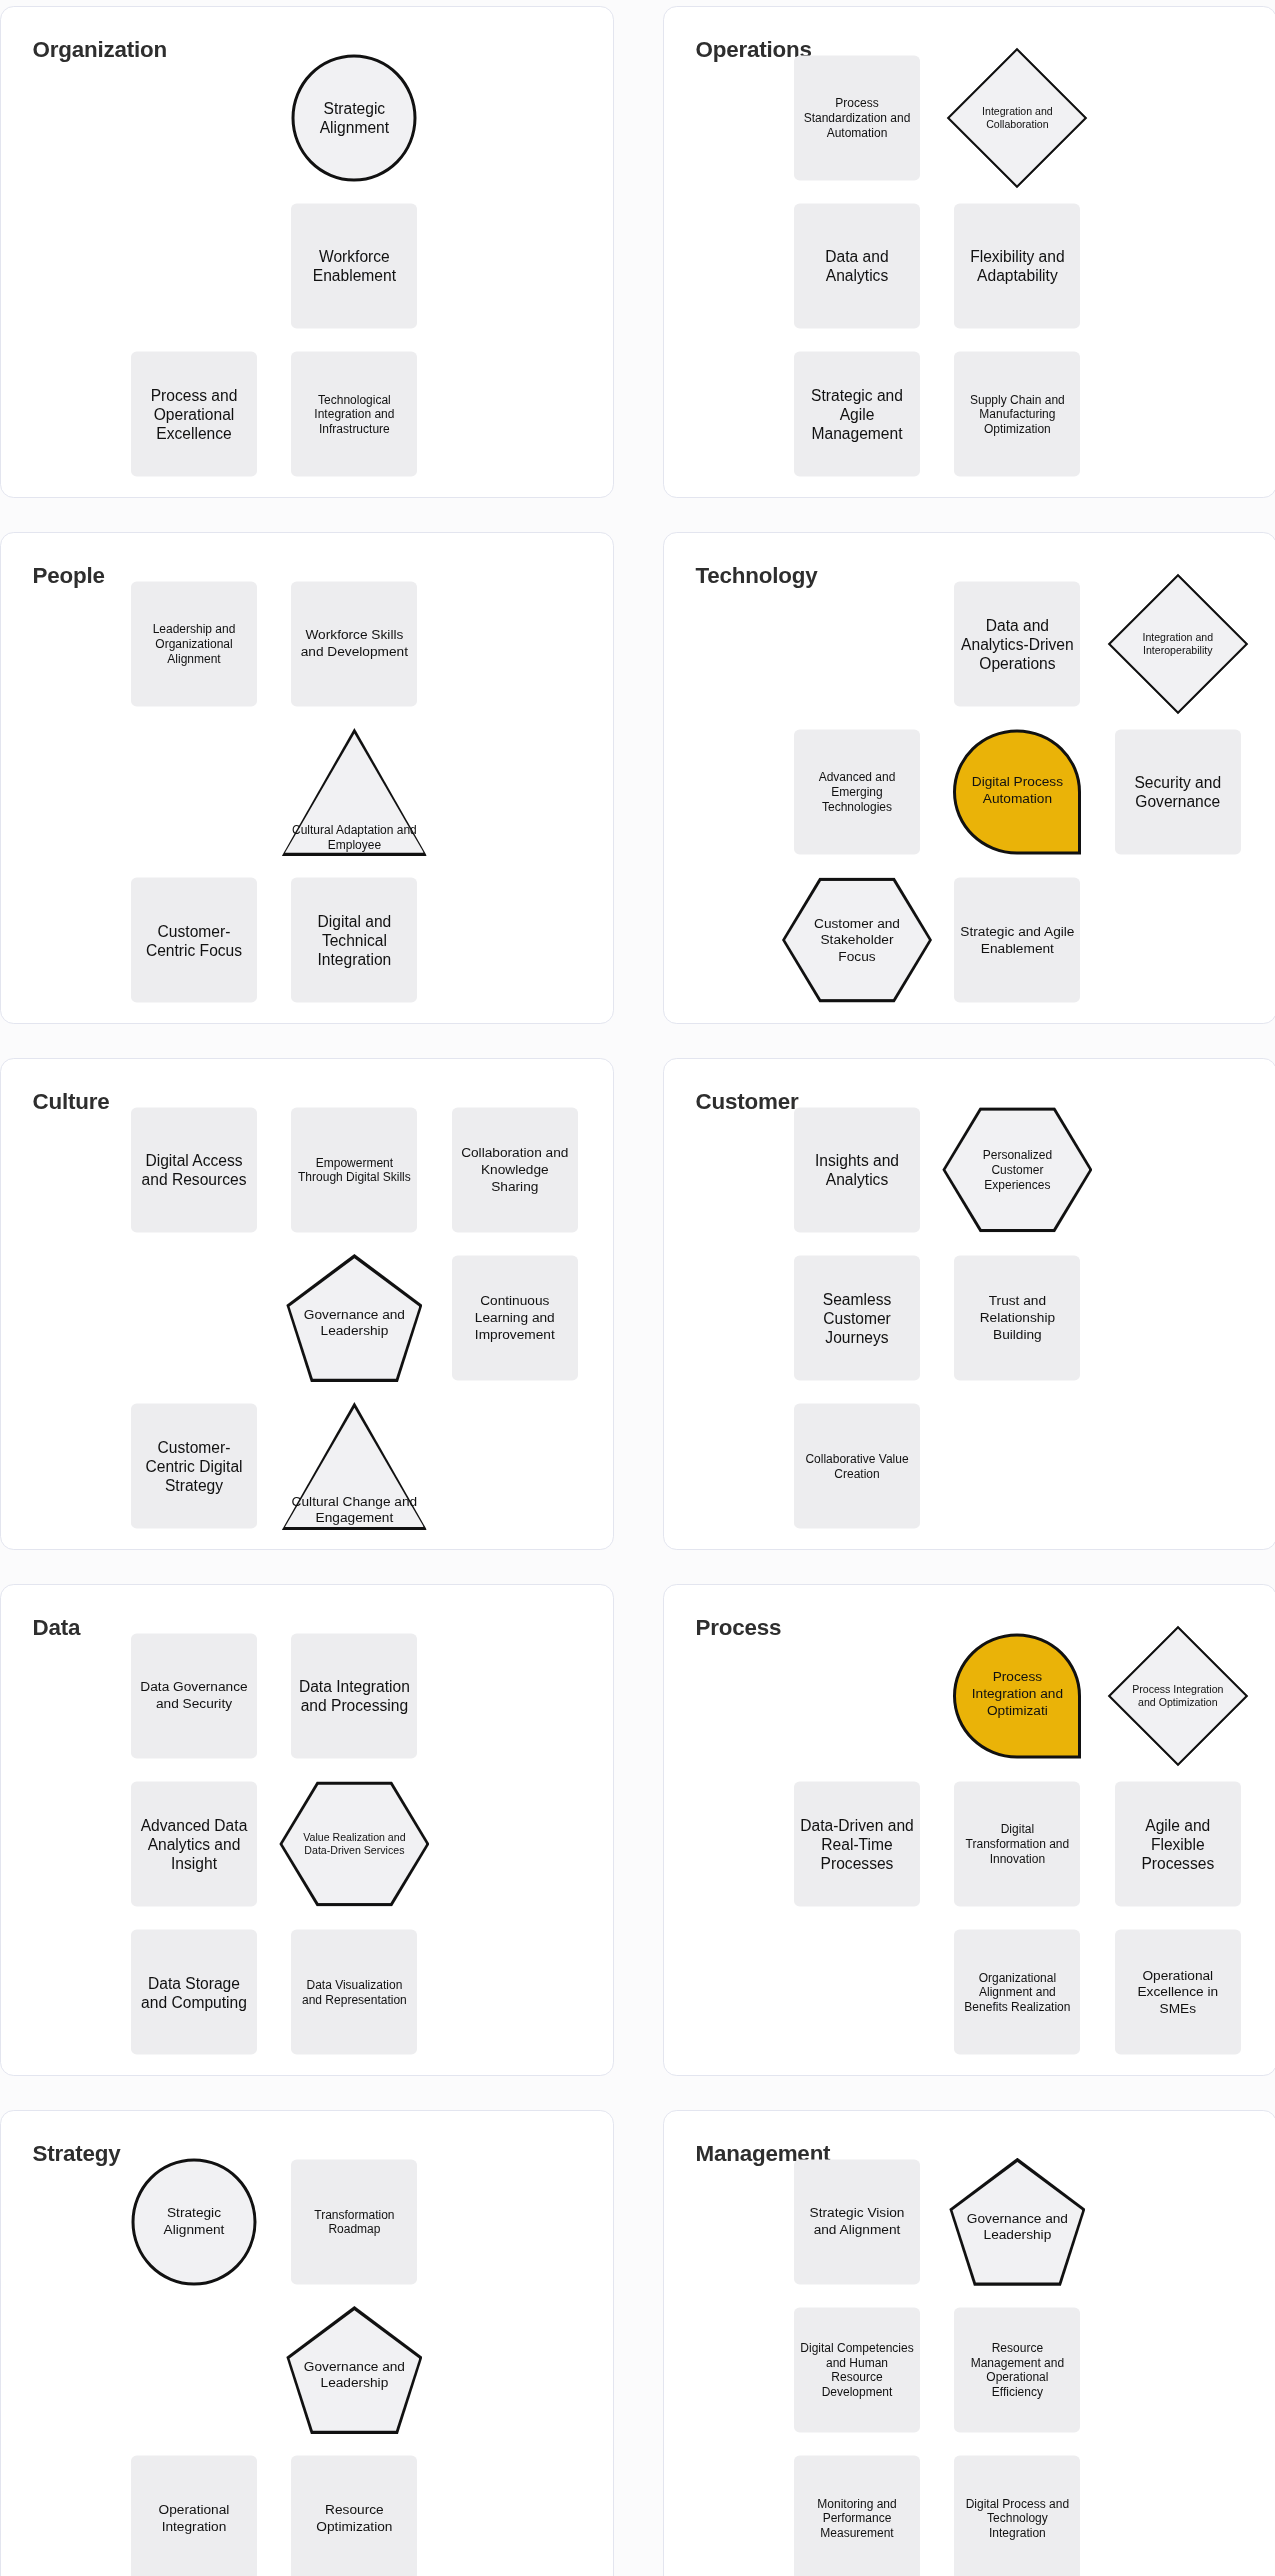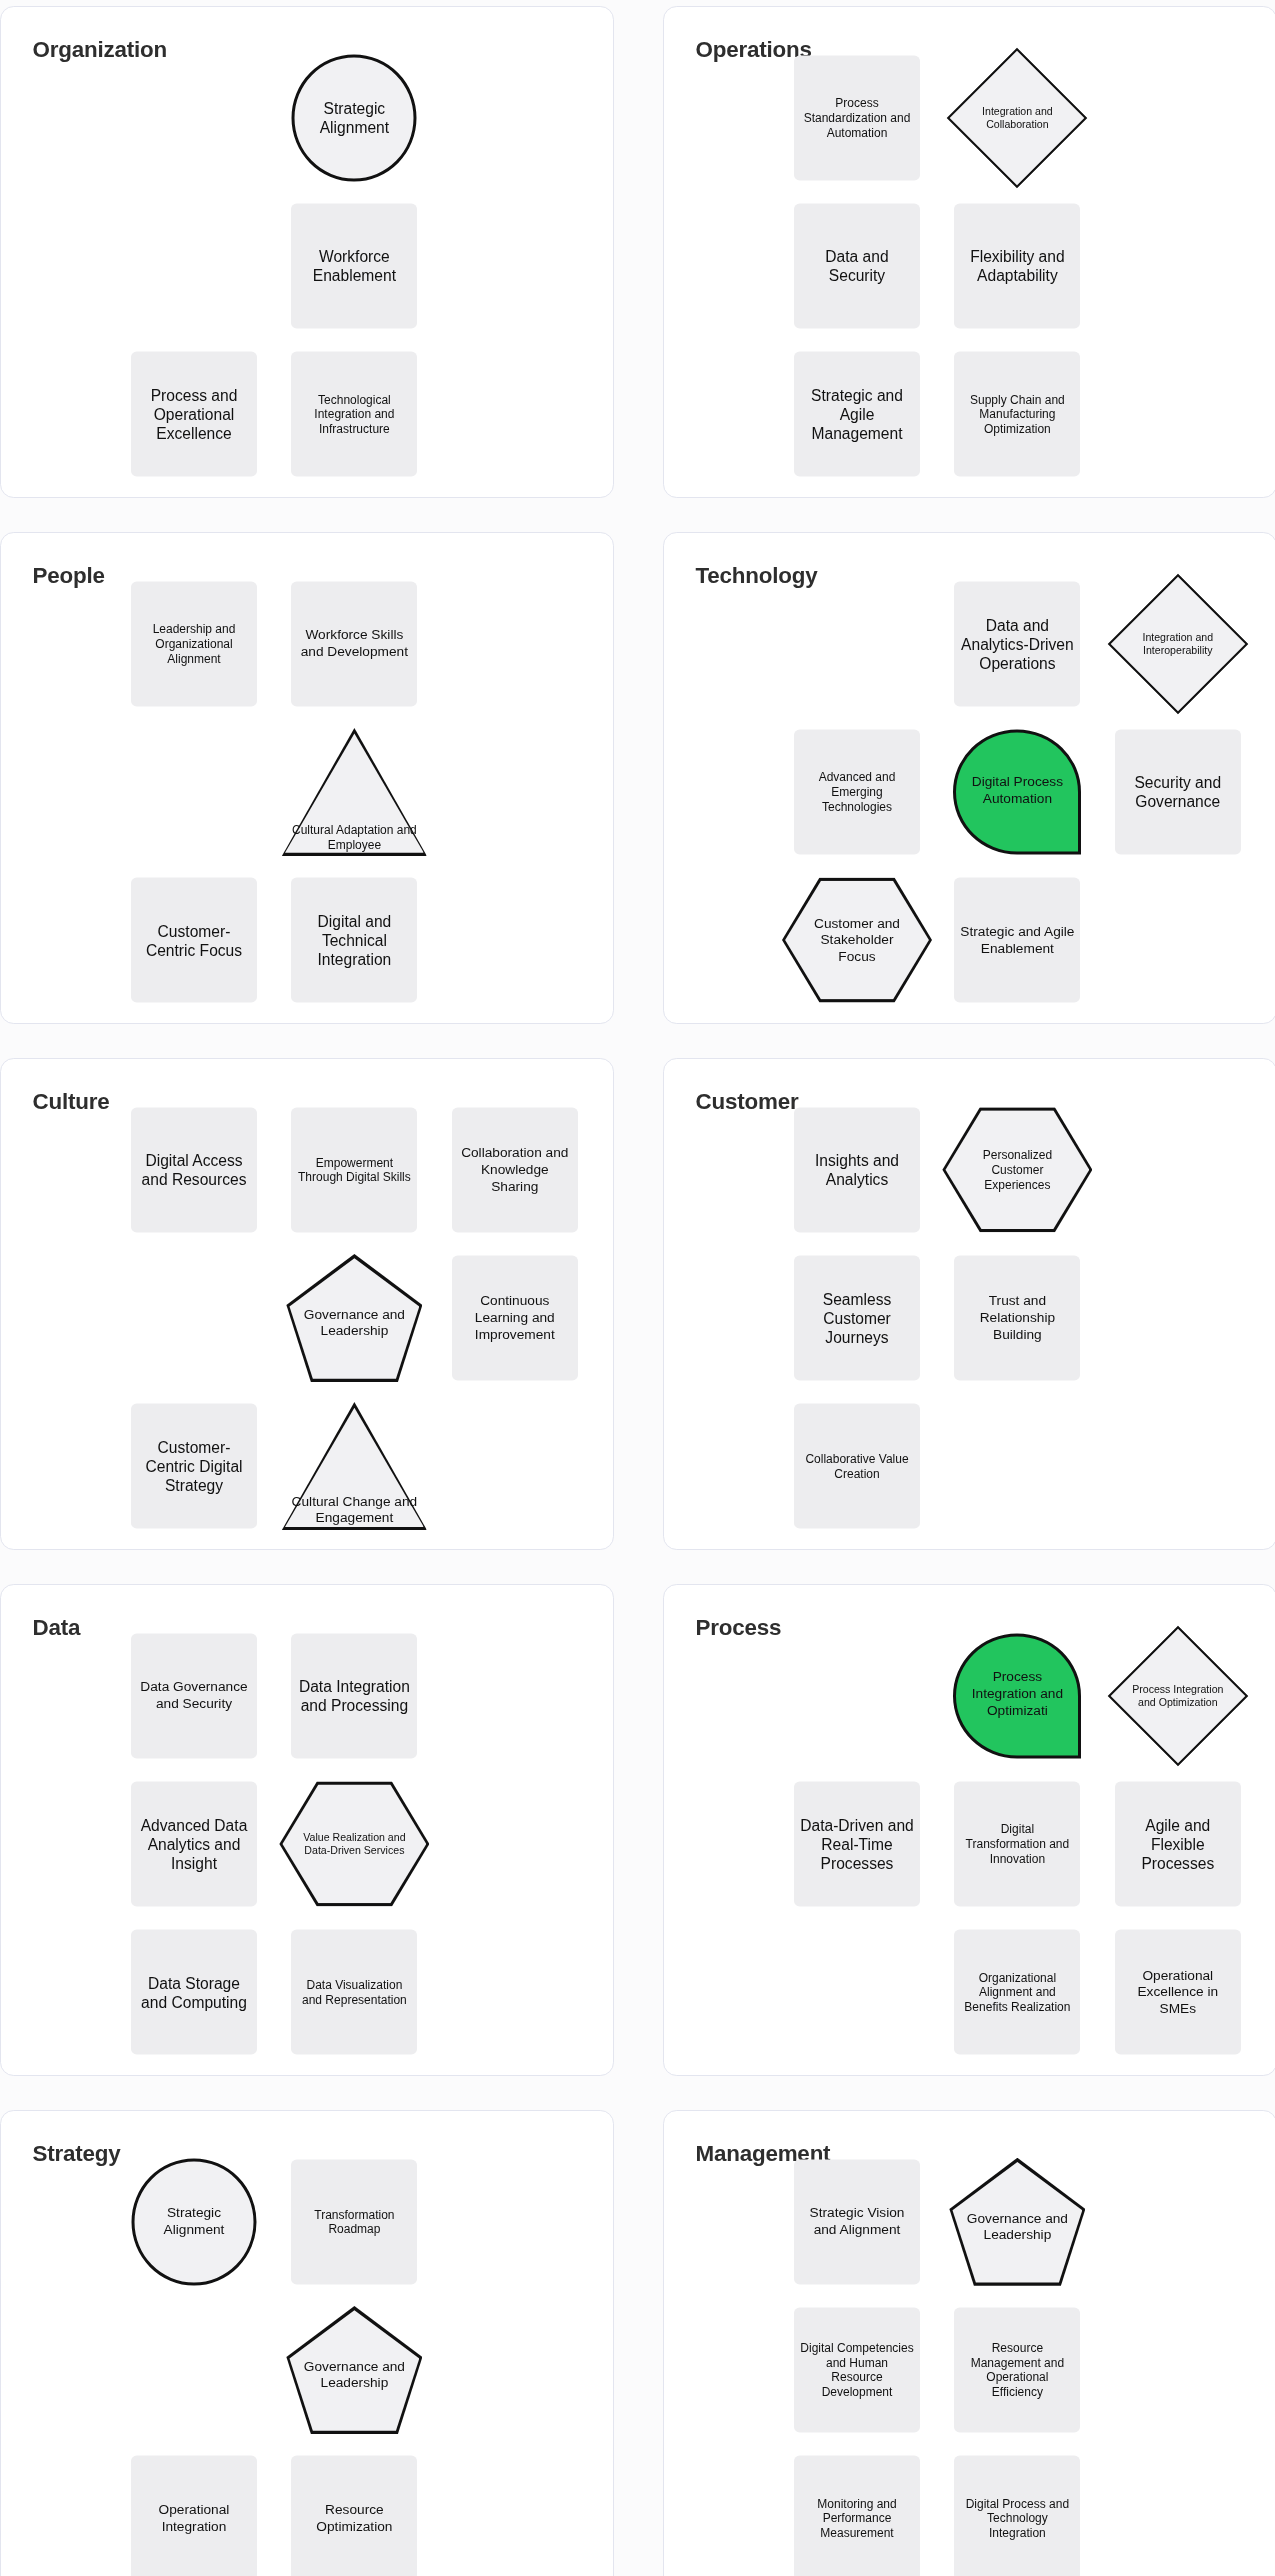--- a/index.html
+++ b/index.html
@@ -210,21 +210,21 @@
     text-align: center;
     line-height: 1.22;
     padding: 0 21px;
     color: #111;
   }
 
   
   .n-drop {
     width: 128px;
     height: 125px;
-    background: #22c55e;
+    background: #eab308;
     border: 3.1px solid #111;
     border-radius: 50% 50% 0 50%;
     padding: 2.5px 8.7px 6.2px 8.7px;
   }
 
   
   .fs-lg { font-size: 15.6px; }
   .fs-md { font-size: 13.7px; }
   .fs-sm { font-size: 12px; }
   .fs-xs { font-size: 10.6px; }
@@ -272,21 +272,21 @@
         </div>
         <div class="slot" style="grid-area: 1 / 2;">
           <div class="n-diamond-wrap">
             <div class="n-diamond-shape"></div>
             <div class="n-diamond-label fs-xs">Integration and Collaboration</div>
           </div>
         </div>
         <div class="slot" style="grid-area: 1 / 3;"></div>
         <div class="slot" style="grid-area: 2 / 1;">
           <div class="node n-rect fs-lg">
-            <span>Data and Security</span>
+            <span>Data and Analytics</span>
           </div>
         </div>
         <div class="slot" style="grid-area: 2 / 2;">
           <div class="node n-rect fs-lg">
             <span>Flexibility and Adaptability</span>
           </div>
         </div>
         <div class="slot" style="grid-area: 2 / 3;"></div>
         <div class="slot" style="grid-area: 3 / 1;">
           <div class="node n-rect fs-lg">

